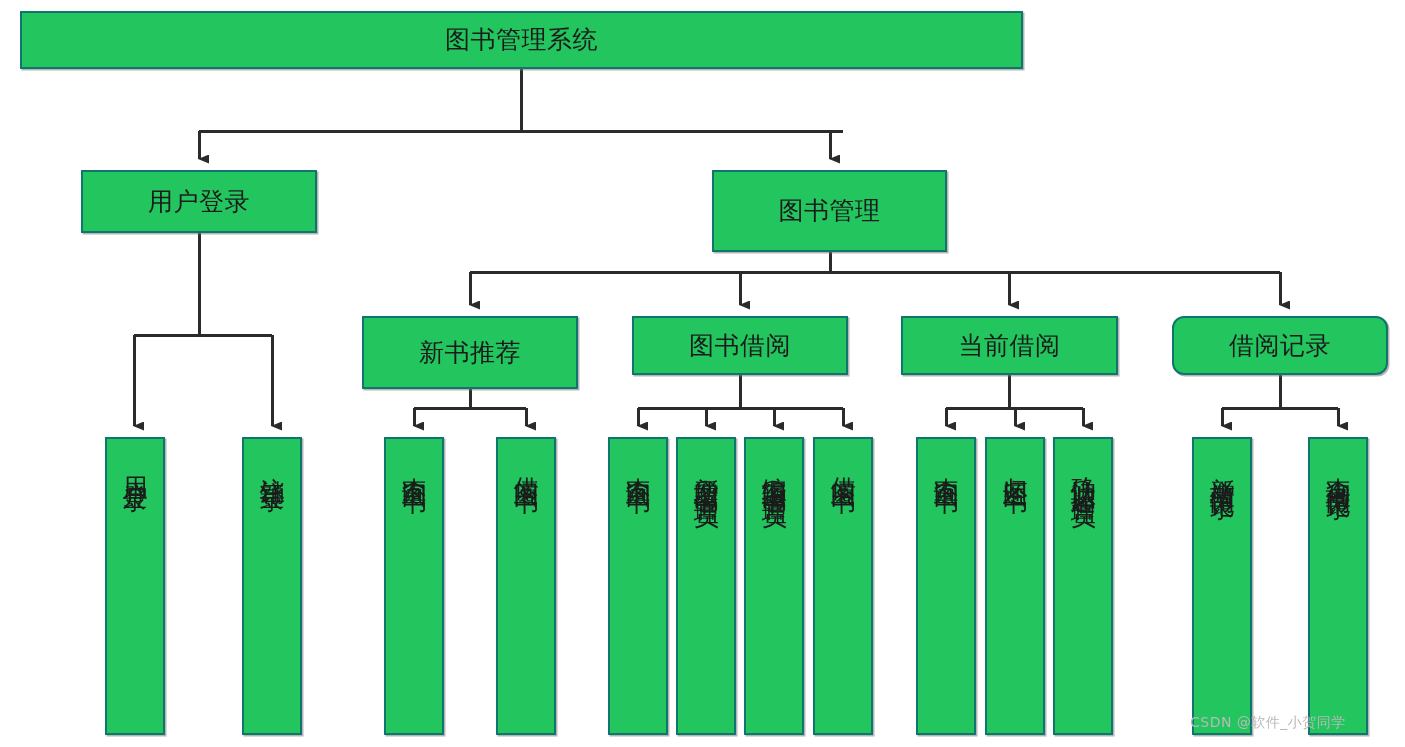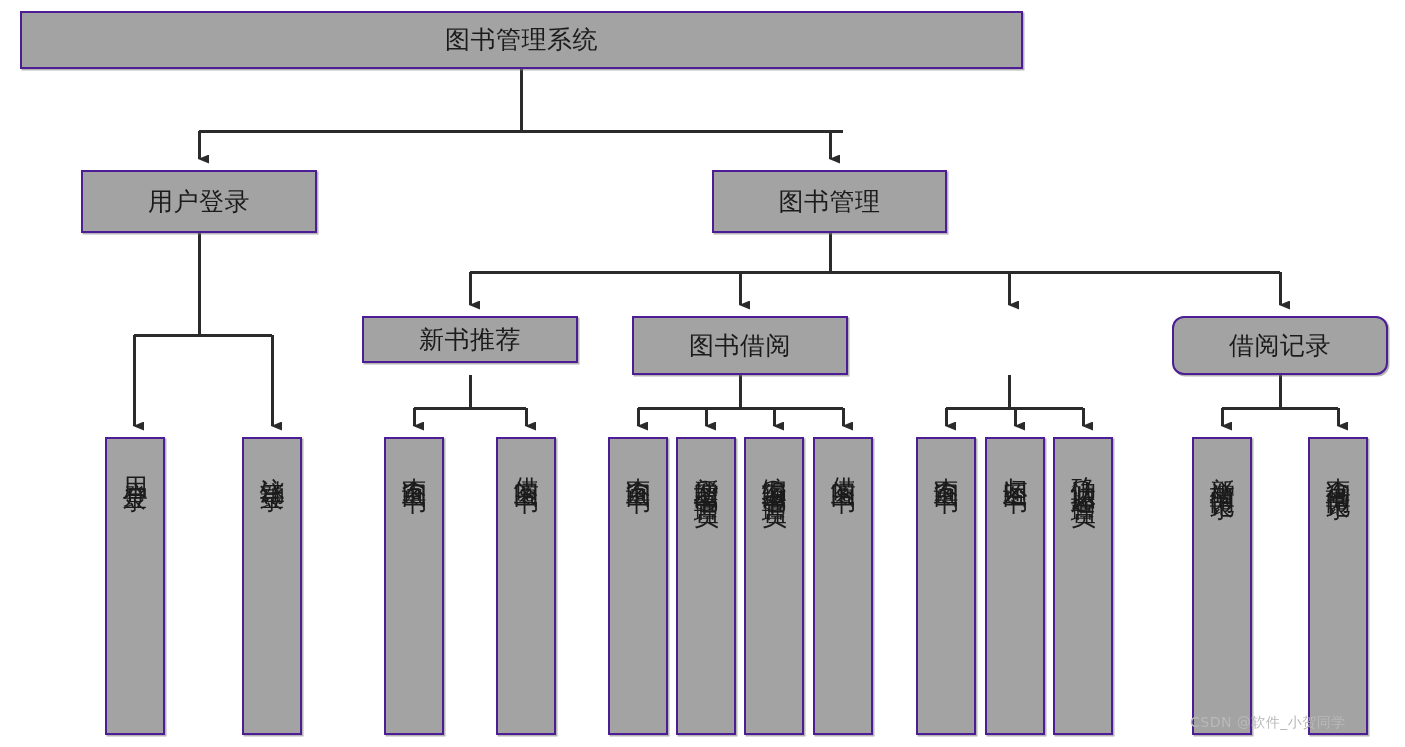--- a/index.html
+++ b/index.html
@@ -22,22 +22,22 @@
     position: absolute;
     left: 0;
     top: 0;
     width: 1405px;
     height: 747px;
     pointer-events: none;
   }
   .node {
     position: absolute;
     box-sizing: border-box;
-    background: #a3a3a3;
-    border: 2px solid #4c1d95;
+    background: #22c55e;
+    border: 2px solid #0f766e;
     display: flex;
     align-items: center;
     justify-content: center;
     box-shadow: 1.5px 1.5px 0 rgba(120,120,120,0.55);
   }
   .node-label {
     color: #1b1b1b;
     letter-spacing: 0.5px;
     white-space: nowrap;
     line-height: 1.18;
@@ -125,30 +125,33 @@
     </g>
   </svg>
 
   <div class="node root horizontal" style="left:20px; top:11px; width:1003px; height:58px;">
     <span class="node-label">图书管理系统</span>
   </div>
 
   <div class="node horizontal" style="left:81px; top:170px; width:236px; height:63px;">
     <span class="node-label">用户登录</span>
   </div>
-  <div class="node horizontal" style="left:712px; top:170px; width:235px; height:63px;">
+  <div class="node horizontal" style="left:712px; top:170px; width:235px; height:82px;">
     <span class="node-label">图书管理</span>
   </div>
 
-  <div class="node horizontal" style="left:362px; top:316px; width:216px; height:47px;">
+  <div class="node horizontal" style="left:362px; top:316px; width:216px; height:73px;">
     <span class="node-label">新书推荐</span>
   </div>
   <div class="node horizontal" style="left:632px; top:316px; width:216px; height:59px;">
     <span class="node-label">图书借阅</span>
   </div>
+  <div class="node horizontal" style="left:901px; top:316px; width:217px; height:59px;">
+    <span class="node-label">当前借阅</span>
+  </div>
   <div class="node horizontal" style="left:1172px; top:316px; width:216px; height:59px;border-radius:12px;">
     <span class="node-label">借阅记录</span>
   </div>
 
   <div class="node vertical" style="left:105px; top:437px; width:60px; height:298px;">
     <span class="node-label">用户登录</span>
   </div>
   <div class="node vertical" style="left:242px; top:437px; width:60px; height:298px;">
     <span class="node-label">注销登录</span>
   </div>

